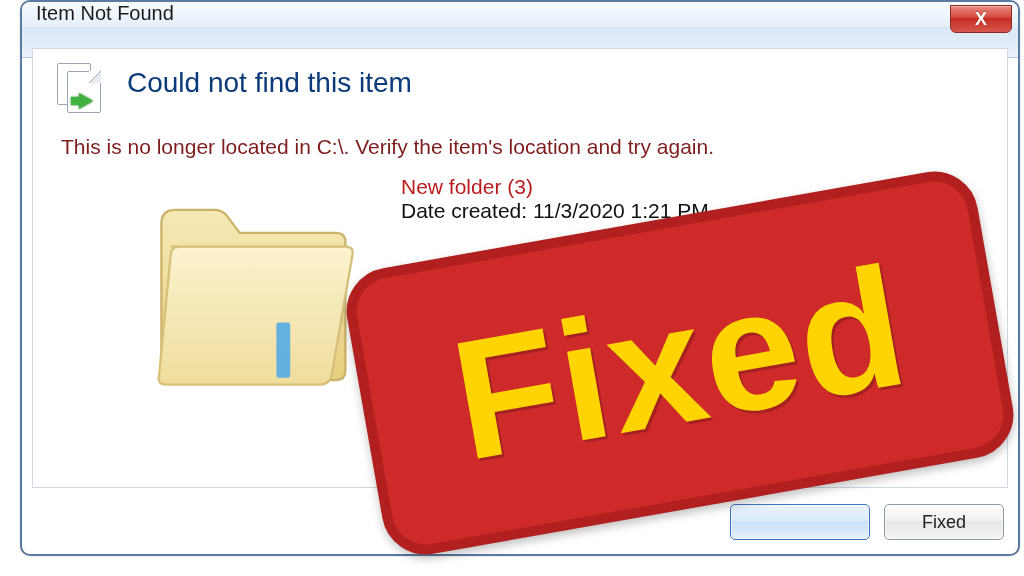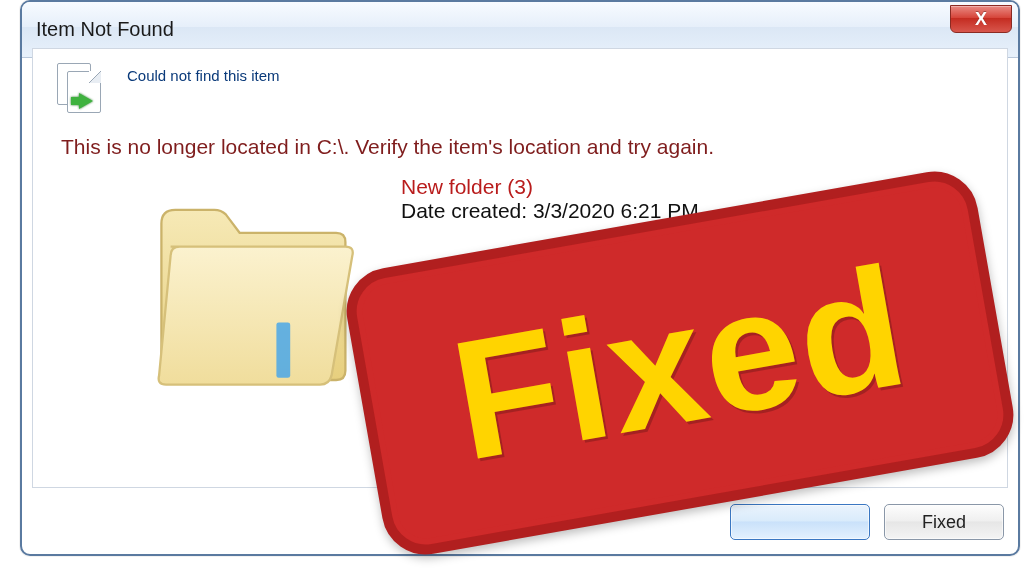--- a/index.html
+++ b/index.html
@@ -24,21 +24,20 @@
     background: #fff;
     box-shadow: 0 0 0 1px rgba(0,0,0,0.05);
   }
 
   .titlebar {
     height: 56px;
     background: linear-gradient(#f7fbff, #e6effa 45%, #dbe7f5 46%, #e8f1fb);
     border-bottom: 1px solid #b9c8db;
     border-radius: 8px 8px 0 0;
     display: flex;
-    align-items: center;
     padding: 0 6px 0 14px;
     position: relative;
   }
   .titlebar .title {
     font-size: 20px;
     color: #1a1a1a;
   }
   .close-btn {
     position: absolute;
     right: 6px;
@@ -88,21 +87,21 @@
     border-top:8px solid transparent;
     border-bottom:8px solid transparent;
     border-left:14px solid #3fb23f;
     filter: drop-shadow(0 0 1px #2a7a2a);
   }
   .doc-icon .arrow::before{
     content:""; position:absolute; left:-22px; top:-4px; width:10px; height:8px; background:#3fb23f;
   }
 
   .msg-main {
-    font-size: 15px;
+    font-size: 28px;
     color: #0a3a7a;
     padding-top: 4px;
   }
   .msg-sub {
     font-size: 21px;
     color: #7f1d1d;
     padding: 18px 20px 0 28px;
   }
 
   .item-block {
@@ -195,21 +194,21 @@
               <stop offset="1" stop-color="#f0dd9c"></stop>
             </linearGradient>
           </defs>
           <path d="M8 24 L8 86 Q8 90 12 90 L84 90 Q88 90 88 86 L88 30 Q88 26 84 26 L42 26 L36 18 Q34 16 31 16 L14 16 Q8 16 8 22 Z" fill="url(#fg1)" stroke="#cbb36a" stroke-width="1"></path>
           <path d="M12 32 L88 32 Q92 32 91 36 L82 88 Q81 92 77 92 L10 92 Q6 92 7 88 L12 36 Q12 32 16 32 Z" fill="url(#fg2)" stroke="#d6c07a" stroke-width="1"></path>
           <rect x="58" y="65" width="6" height="24" rx="1" fill="#4aa7e8" opacity=".85"></rect>
         </svg>
       </div>
       <div class="item-text">
         <div class="name">New folder (3)</div>
-        <div class="date">Date created: 3/3/2020 6:21 PM</div>
+        <div class="date">Date created: 11/3/2020 1:21 PM</div>
       </div>
     </div>
 
   </div>
 
   <div class="button-row">
     <div class="win-btn primary-hidden">
       <span style="visibility:hidden">Try Again</span>
     </div>
     <div class="win-btn">

